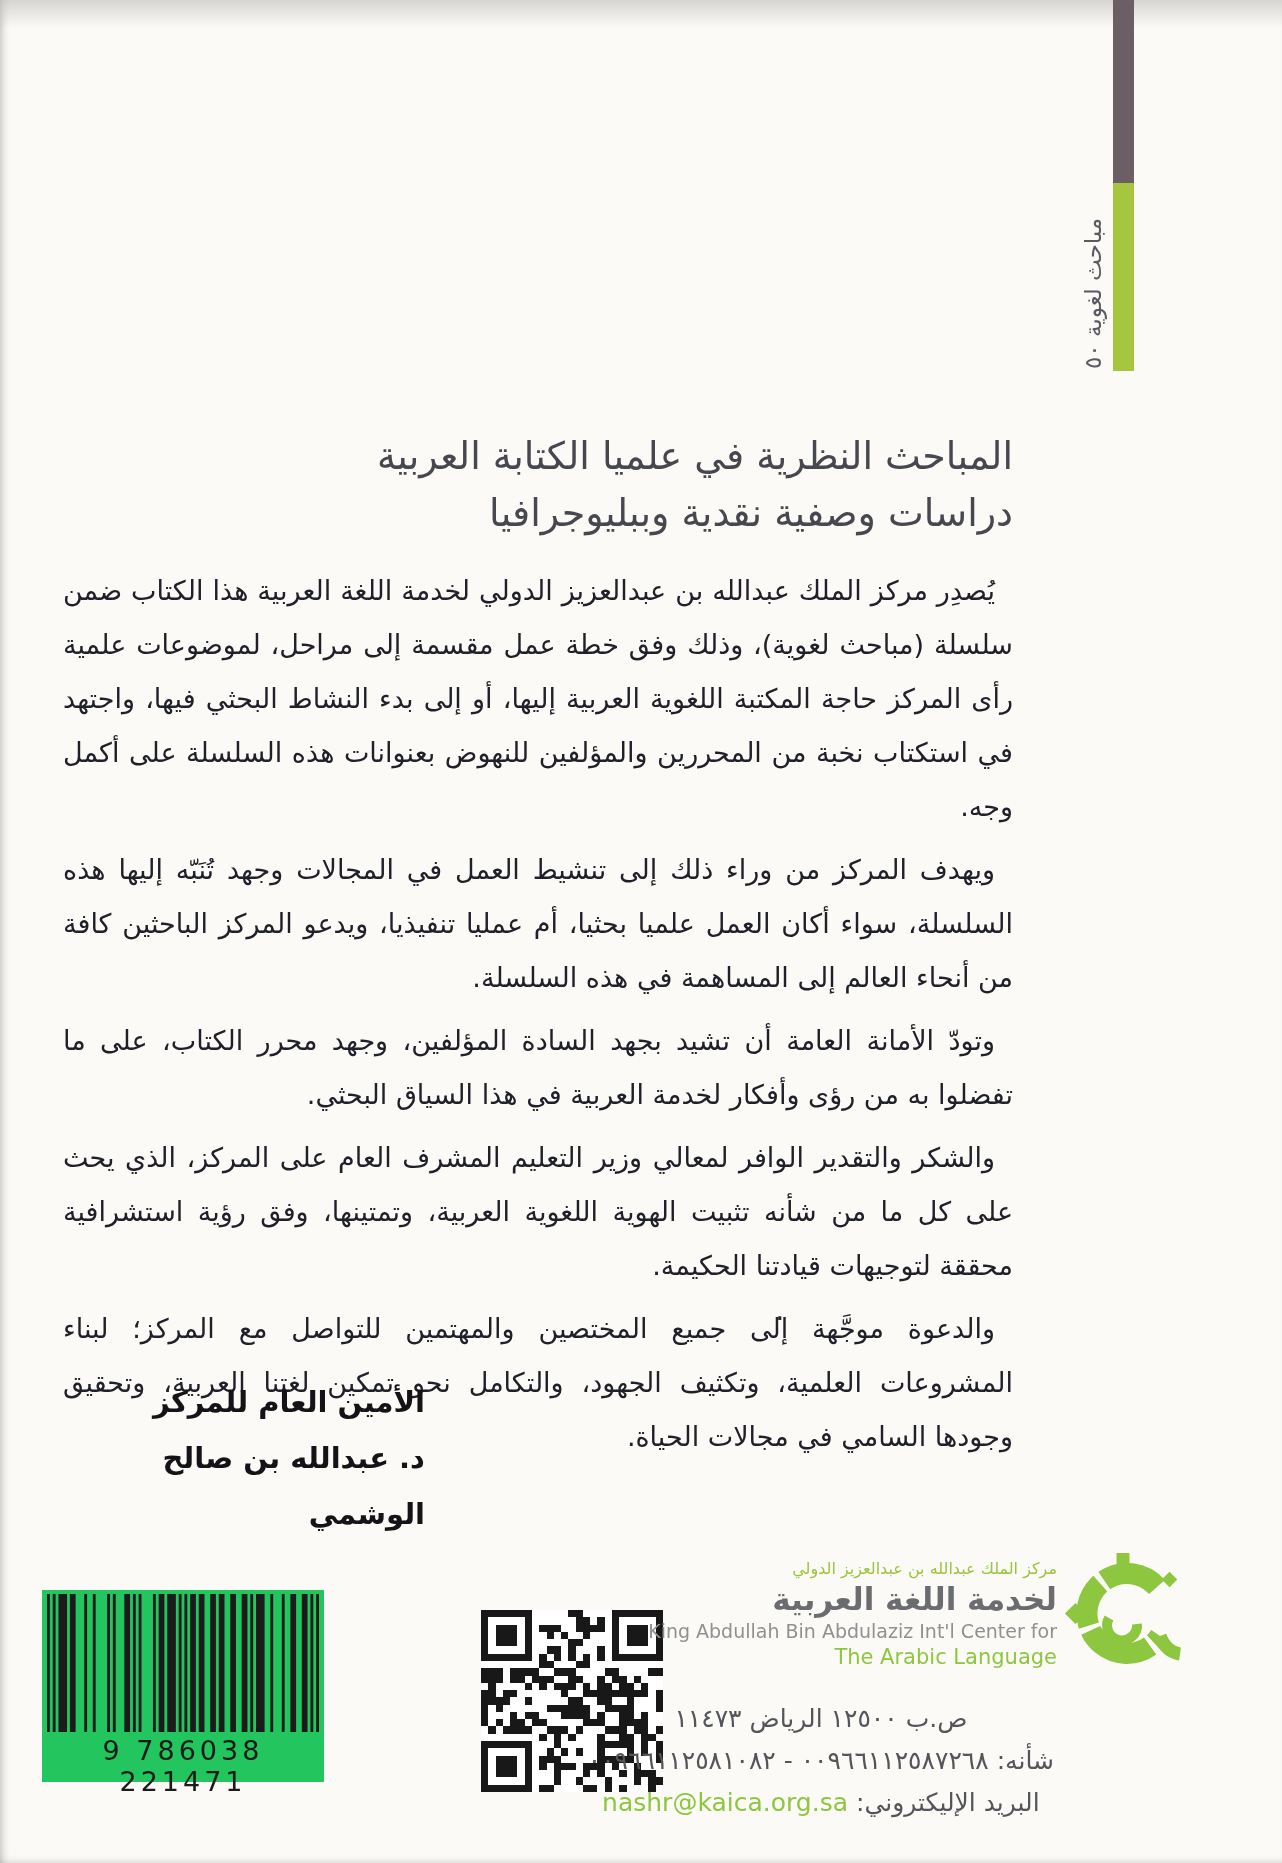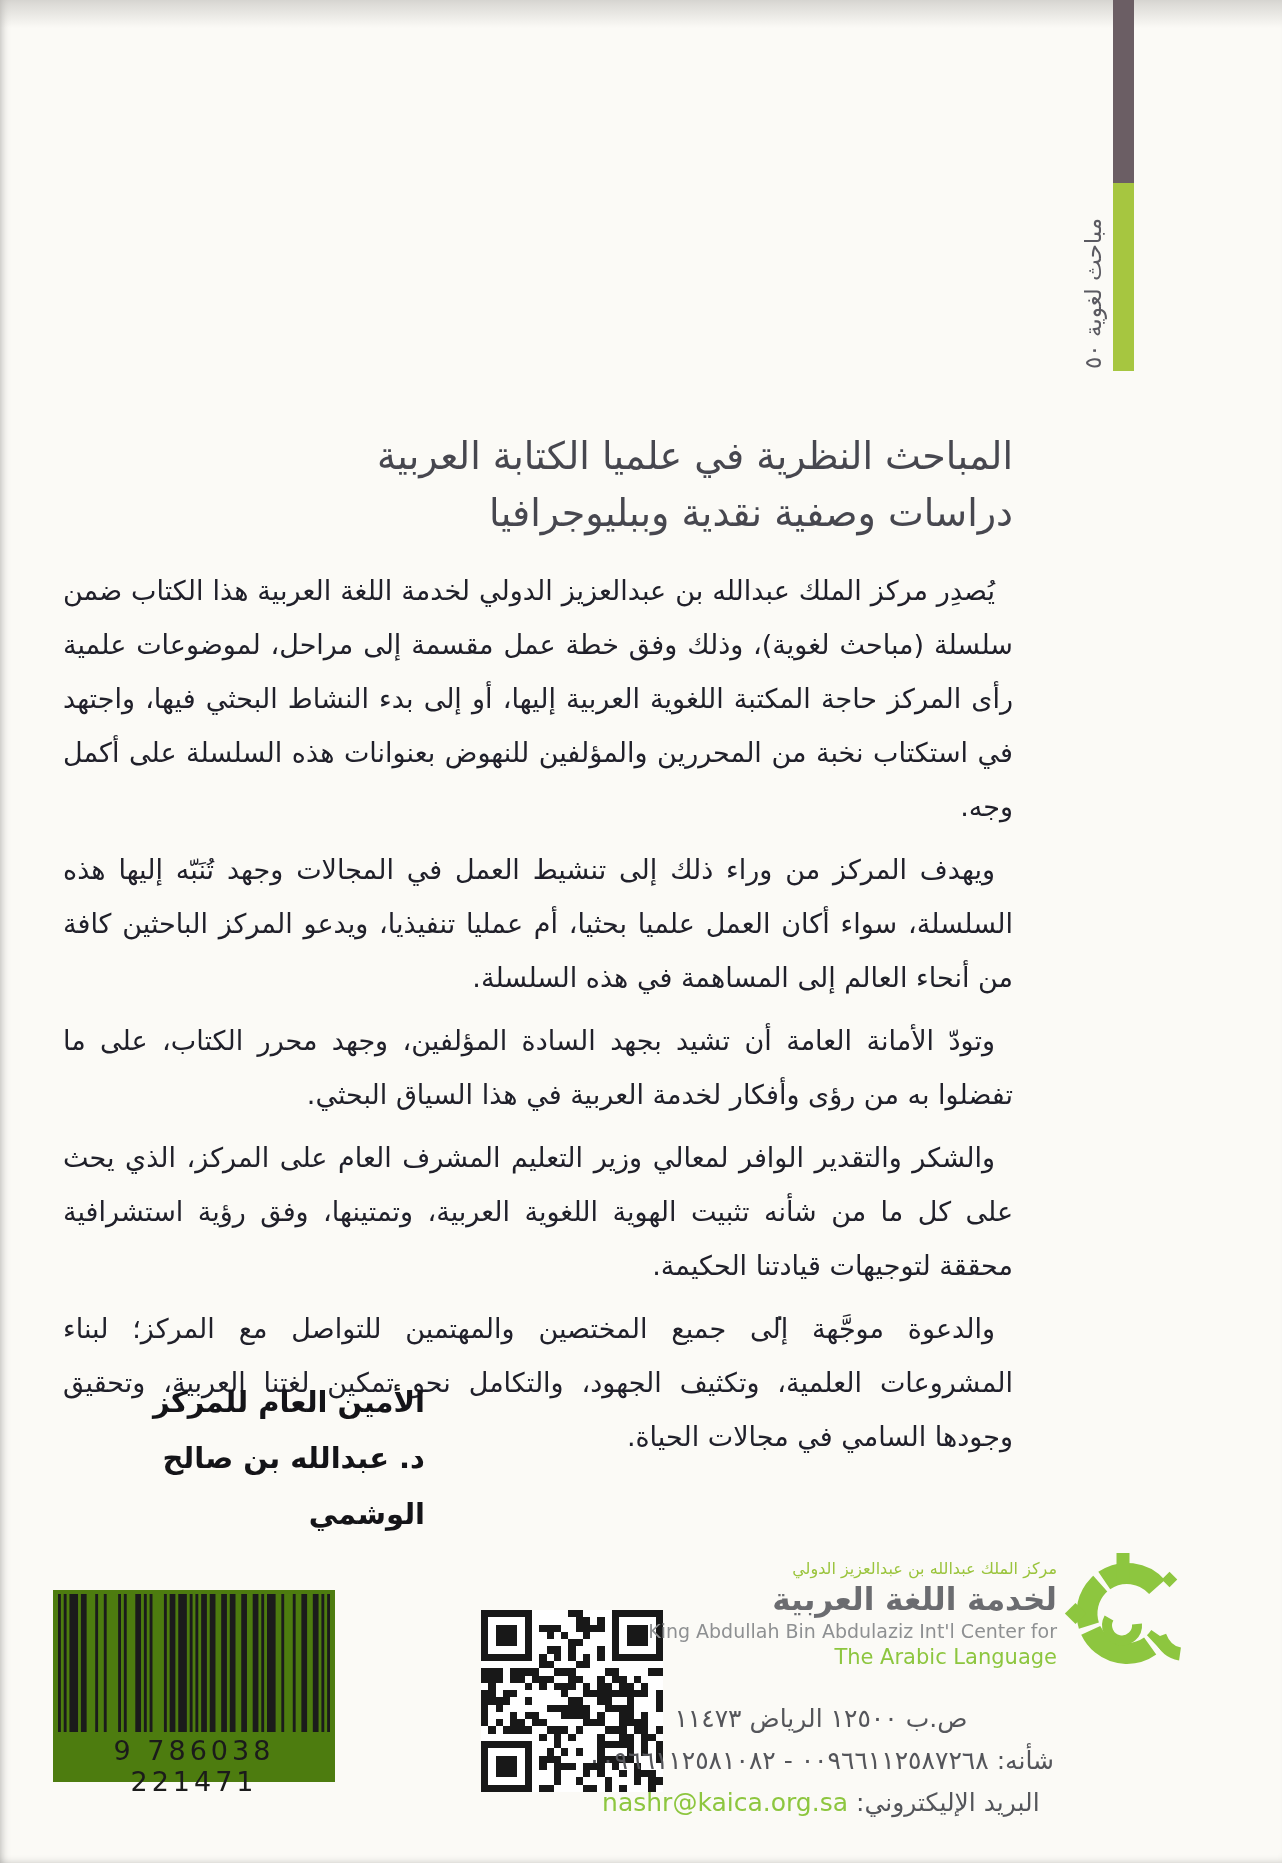--- a/index.html
+++ b/index.html
@@ -34,21 +34,21 @@
     text-align:justify;color:#20202a;font-size:27px;line-height:54px;}
   .blurb p{margin:0 0 9px 0;text-indent:18px;}
 
   .lone-dot{position:absolute;left:775px;top:1292px;font-size:30px;color:#2a2a2e;}
 
   
   .signature{position:absolute;left:95px;top:1374px;width:330px;text-align:right;
     font-weight:bold;color:#141418;font-size:29px;line-height:56px;}
 
   
-  .barcode{position:absolute;left:53px;top:1590px;width:282px;height:192px;background:#4d7c0f;}
+  .barcode{position:absolute;left:42px;top:1590px;width:282px;height:192px;background:#22c55e;}
   .barcode svg{display:block;margin:4px auto 0 auto;}
   .barcode-number{margin-top:3px;text-align:center;font-size:27px;letter-spacing:4px;color:#1b1b1b;}
 
   
   .qr{position:absolute;left:481px;top:1610px;width:182px;height:182px;background:#ffffff;}
 
   
   .emblem{position:absolute;left:1064px;top:1540px;width:118px;height:152px;}
   .logo-text{position:absolute;right:225px;top:1558px;text-align:right;}
   .logo-ar-small{color:#9ac43c;font-size:16px;line-height:22px;}

